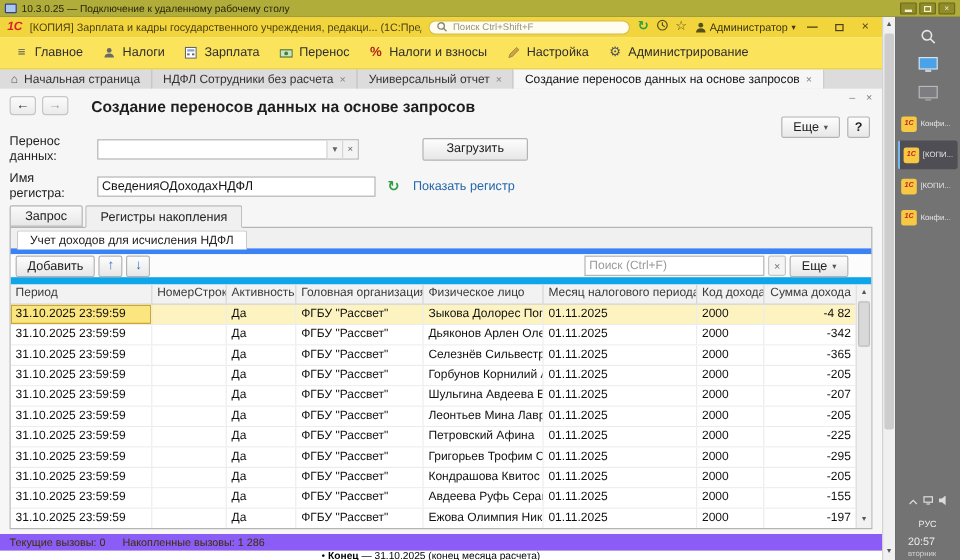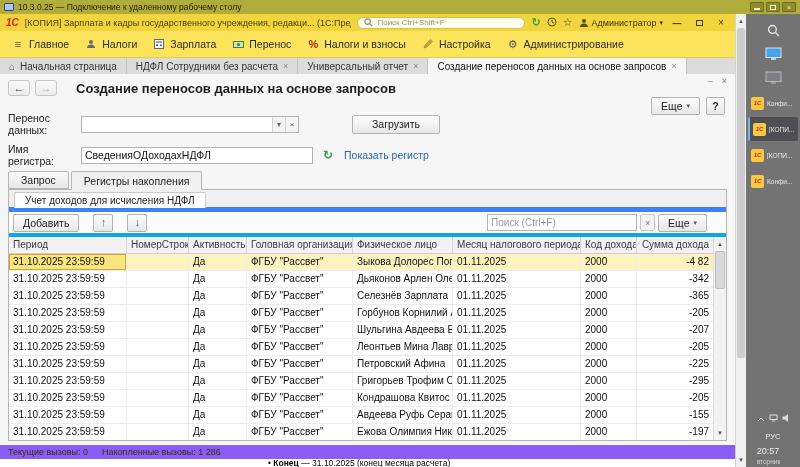--- a/index.html
+++ b/index.html
@@ -88,21 +88,21 @@
   border:1px solid #b5b5b5;border-radius:2px 2px 0 0;background:linear-gradient(#fafafa,#e7e7e7)}
 .ptab.active{background:#f0f0f0;border-bottom-color:#f0f0f0;height:19px}
 
 
 .panel{flex:1 1 auto;min-height:0;margin:0 8px 4px;border:1px solid #b5b5b5;background:#f0f0f0;
   display:flex;flex-direction:column}
 .itabs{flex:0 0 19px;display:flex;padding:2px 5px 0;border-bottom:5px solid #3b82f6}
 .itab{background:#fff;border:1px solid #c9c9c9;border-bottom:none;border-radius:2px 2px 0 0;
   font-size:10px;color:#222;padding:2px 10px;margin-bottom:-1px;z-index:1;white-space:nowrap}
 .pbody{flex:1 1 auto;min-height:0;background:#fff;display:flex;flex-direction:column}
-.ttoolbar{flex:0 0 25px;display:flex;align-items:center;gap:14px;padding:0 4px;border-bottom:4px solid #0ea5e9;background:#fcfcfc}
+.ttoolbar{flex:0 0 25px;display:flex;align-items:center;gap:3px;padding:0 4px;border-bottom:6px solid #0ea5e9;background:#fcfcfc}
 .btn.sq{width:20px;padding:0}
 .blue{color:#2f6bbf;font-weight:bold;font-size:11px;line-height:1}
 .ttoolbar .right{margin-left:auto;display:flex;align-items:center;gap:3px;margin-right:15px}
 .input.search{width:150px}
 .input.search input{font-size:10px;color:#111}
 .input.search input::placeholder{color:#9a9a9a}
 .xbtn{width:15px;height:17px;border:1px solid #c6c6c6;background:#f4f4f4;display:flex;align-items:center;justify-content:center;
   font-size:9px;color:#777;border-radius:2px}
 
 
@@ -383,21 +383,21 @@
                   <div class="td c4">Дьяконов Арлен Оле</div>
                   <div class="td c5">01.11.2025</div>
                   <div class="td c6">2000</div>
                   <div class="td c7">-342</div>
                 </div>
                 <div class="tr">
                   <div class="td c0">31.10.2025 23:59:59</div>
                   <div class="td c1"></div>
                   <div class="td c2">Да</div>
                   <div class="td c3">ФГБУ "Рассвет"</div>
-                  <div class="td c4">Селезнёв Зарплата</div>
+                  <div class="td c4">Селезнёв Сильвестр</div>
                   <div class="td c5">01.11.2025</div>
                   <div class="td c6">2000</div>
                   <div class="td c7">-365</div>
                 </div>
                 <div class="tr">
                   <div class="td c0">31.10.2025 23:59:59</div>
                   <div class="td c1"></div>
                   <div class="td c2">Да</div>
                   <div class="td c3">ФГБУ "Рассвет"</div>
                   <div class="td c4">Горбунов Корнилий А</div>

